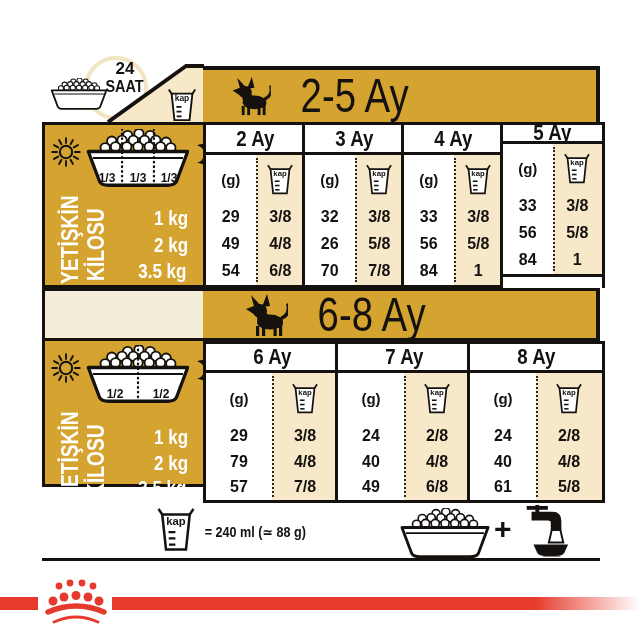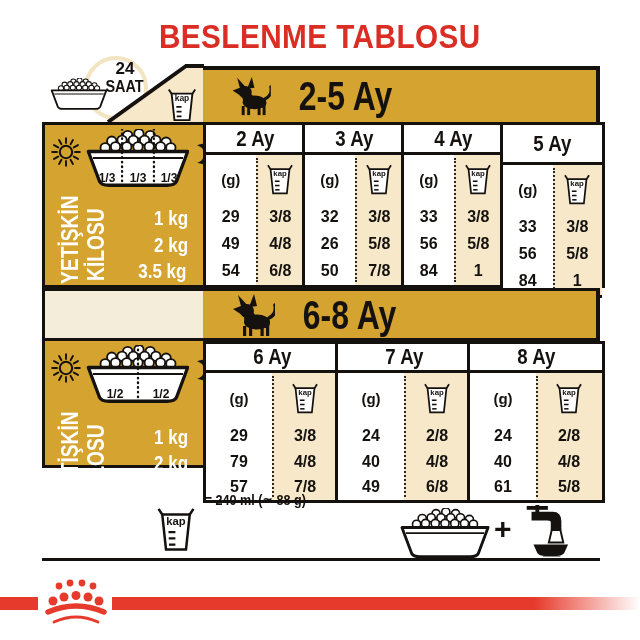--- a/index.html
+++ b/index.html
@@ -18,28 +18,28 @@
          color:var(--red);letter-spacing:.5px;}
 
   .circle24{left:84px;top:56px;width:64px;height:64px;border-radius:50%;border:4px solid #f3e4c2;}
   .label24{left:96px;top:60px;width:58px;text-align:center;font-weight:700;font-size:17px;line-height:18px;}
 
   .bandA{left:203px;top:66px;width:397px;height:56px;background:var(--gold);
          border-top:4px solid var(--bk);border-right:4px solid var(--bk);
          display:flex;align-items:center;padding-left:24px;gap:16px;}
   .bandF{left:203px;top:288px;width:397px;height:53px;background:var(--gold);
          border-top:3px solid var(--bk);border-bottom:3px solid var(--bk);border-right:4px solid var(--bk);
-         display:flex;align-items:center;padding-left:24px;gap:16px;}
+         display:flex;align-items:center;padding-left:37px;gap:16px;}
   .bandFL{left:42px;top:288px;width:161px;height:53px;background:var(--band-cream);
           border-left:3px solid var(--bk);border-top:3px solid var(--bk);border-bottom:3px solid var(--bk);}
-  .bandtext{font-size:40px;font-weight:700;line-height:1;}
+  .bandtext{font-size:48px;font-weight:400;line-height:1;}
 
   .panel{width:161px;background:var(--gold);border-left:3px solid var(--bk);}
   .panelD{left:42px;top:122px;height:166px;border-top:3px solid var(--bk);border-bottom:3px solid var(--bk);}
-  .panelG{left:42px;top:341px;height:127px;border-bottom:3px solid var(--bk);padding-left:29px;}
+  .panelG{left:42px;top:341px;height:146px;border-bottom:3px solid var(--bk);padding-left:29px;}
   .sidetext{position:absolute;left:-11px;top:93px;width:100px;height:54px;transform:rotate(-90deg);
             color:#fff;font-weight:700;font-size:24px;line-height:26px;text-align:center;}
   .wlabel{position:absolute;width:70px;right:12px;height:27px;line-height:27px;text-align:right;
           color:#fff;font-weight:700;font-size:20px;}
   .frac{position:absolute;width:26px;text-align:center;font-size:12px;font-weight:700;top:46px;}
 
   .col{position:absolute;border-left:3px solid var(--bk);}
   .colR{border-right:3px solid var(--bk);}
   .colhead{box-sizing:border-box;border-top:3px solid var(--bk);border-bottom:3px solid var(--bk);
            background:#fff;display:flex;align-items:center;justify-content:center;
@@ -156,21 +156,20 @@
           <circle cx="36" cy="19.5" r="4.5"></circle>
             <circle cx="48" cy="21" r="4.5"></circle>
             <circle cx="59" cy="25" r="4.5"></circle>
         </g>
         <path d="M8,36 Q36,24 64,36" stroke="#e63b2c" stroke-width="5.5" fill="none" stroke-linecap="round"></path>
         <path d="M14,46 Q36,36 58,46" stroke="#e63b2c" stroke-width="3" fill="none" stroke-linecap="round"></path>
       </symbol>
     </defs>
   </svg>
 
-  <div class="abs title"><span class="cx90">BESLENME TABLOSU</span></div>
 
   <div class="abs circle24"></div>
   <svg class="abs" style="left:50px;top:78px" width="58" height="33" viewBox="0 0 112 64">
       <use href="#icon-bowl"></use>
     </svg>
   <div class="abs label24">
     <div>24</div>
     <div><span class="cx">SAAT</span></div>
   </div>
 
@@ -260,21 +259,21 @@
       </div>
       <div class="drow">
           <div class="half num">32</div>
           <div class="half num">3/8</div>
         </div>
       <div class="drow">
           <div class="half num">26</div>
           <div class="half num">5/8</div>
         </div>
       <div class="drow">
-          <div class="half num">50</div>
+          <div class="half num">70</div>
           <div class="half num">7/8</div>
         </div>
     </div>
   </div>
   <div class="col" style="left:401px;top:122px;width:99px;height:166px">
     <div class="colhead" style="height:33px">
         <span class="cx">4 Ay</span>
       </div>
     <div class="colbody" style="height:133px">
       <div class="creamhalf"></div>
@@ -295,21 +294,21 @@
           <div class="half num">56</div>
           <div class="half num">5/8</div>
         </div>
       <div class="drow">
           <div class="half num">84</div>
           <div class="half num">1</div>
         </div>
     </div>
   </div>
   <div class="col colR" style="left:500px;top:122px;width:99px;height:166px">
-    <div class="colhead" style="height:43px">
+    <div class="colhead" style="height:22px">
         <span class="cx">5 Ay</span>
       </div>
     <div class="colbody" style="height:133px">
       <div class="creamhalf"></div>
       <div class="dotline"></div>
       <div class="subrow" style="height:48px">
         <div class="half gunit">(g)</div>
         <div class="half">
             <svg width="26" height="31" viewBox="0 0 30 36">
               <use href="#icon-cup"></use>
@@ -445,21 +444,21 @@
       <div class="drow">
           <div class="half num">61</div>
           <div class="half num">5/8</div>
         </div>
     </div>
   </div>
 
   <svg class="abs" style="left:157px;top:507px" width="38" height="45" viewBox="0 0 30 36">
       <use href="#icon-cup"></use>
     </svg>
-  <div class="abs footnote" style="left:199px;top:492px"><span class="cx90">= 240 ml (≃ 88 g)</span></div>
+  <div class="abs footnote" style="left:199px;top:524px"><span class="cx90">= 240 ml (≃ 88 g)</span></div>
   <svg class="abs" style="left:399px;top:508px" width="92" height="52" viewBox="0 0 112 64">
       <use href="#icon-bowl"></use>
     </svg>
   <div class="abs plus" style="left:494px;top:514px">+</div>
   <svg class="abs" style="left:520px;top:503px" width="50" height="54" viewBox="0 0 52 56">
       <use href="#icon-tap"></use>
     </svg>
 
   <div class="abs sep"></div>
 

